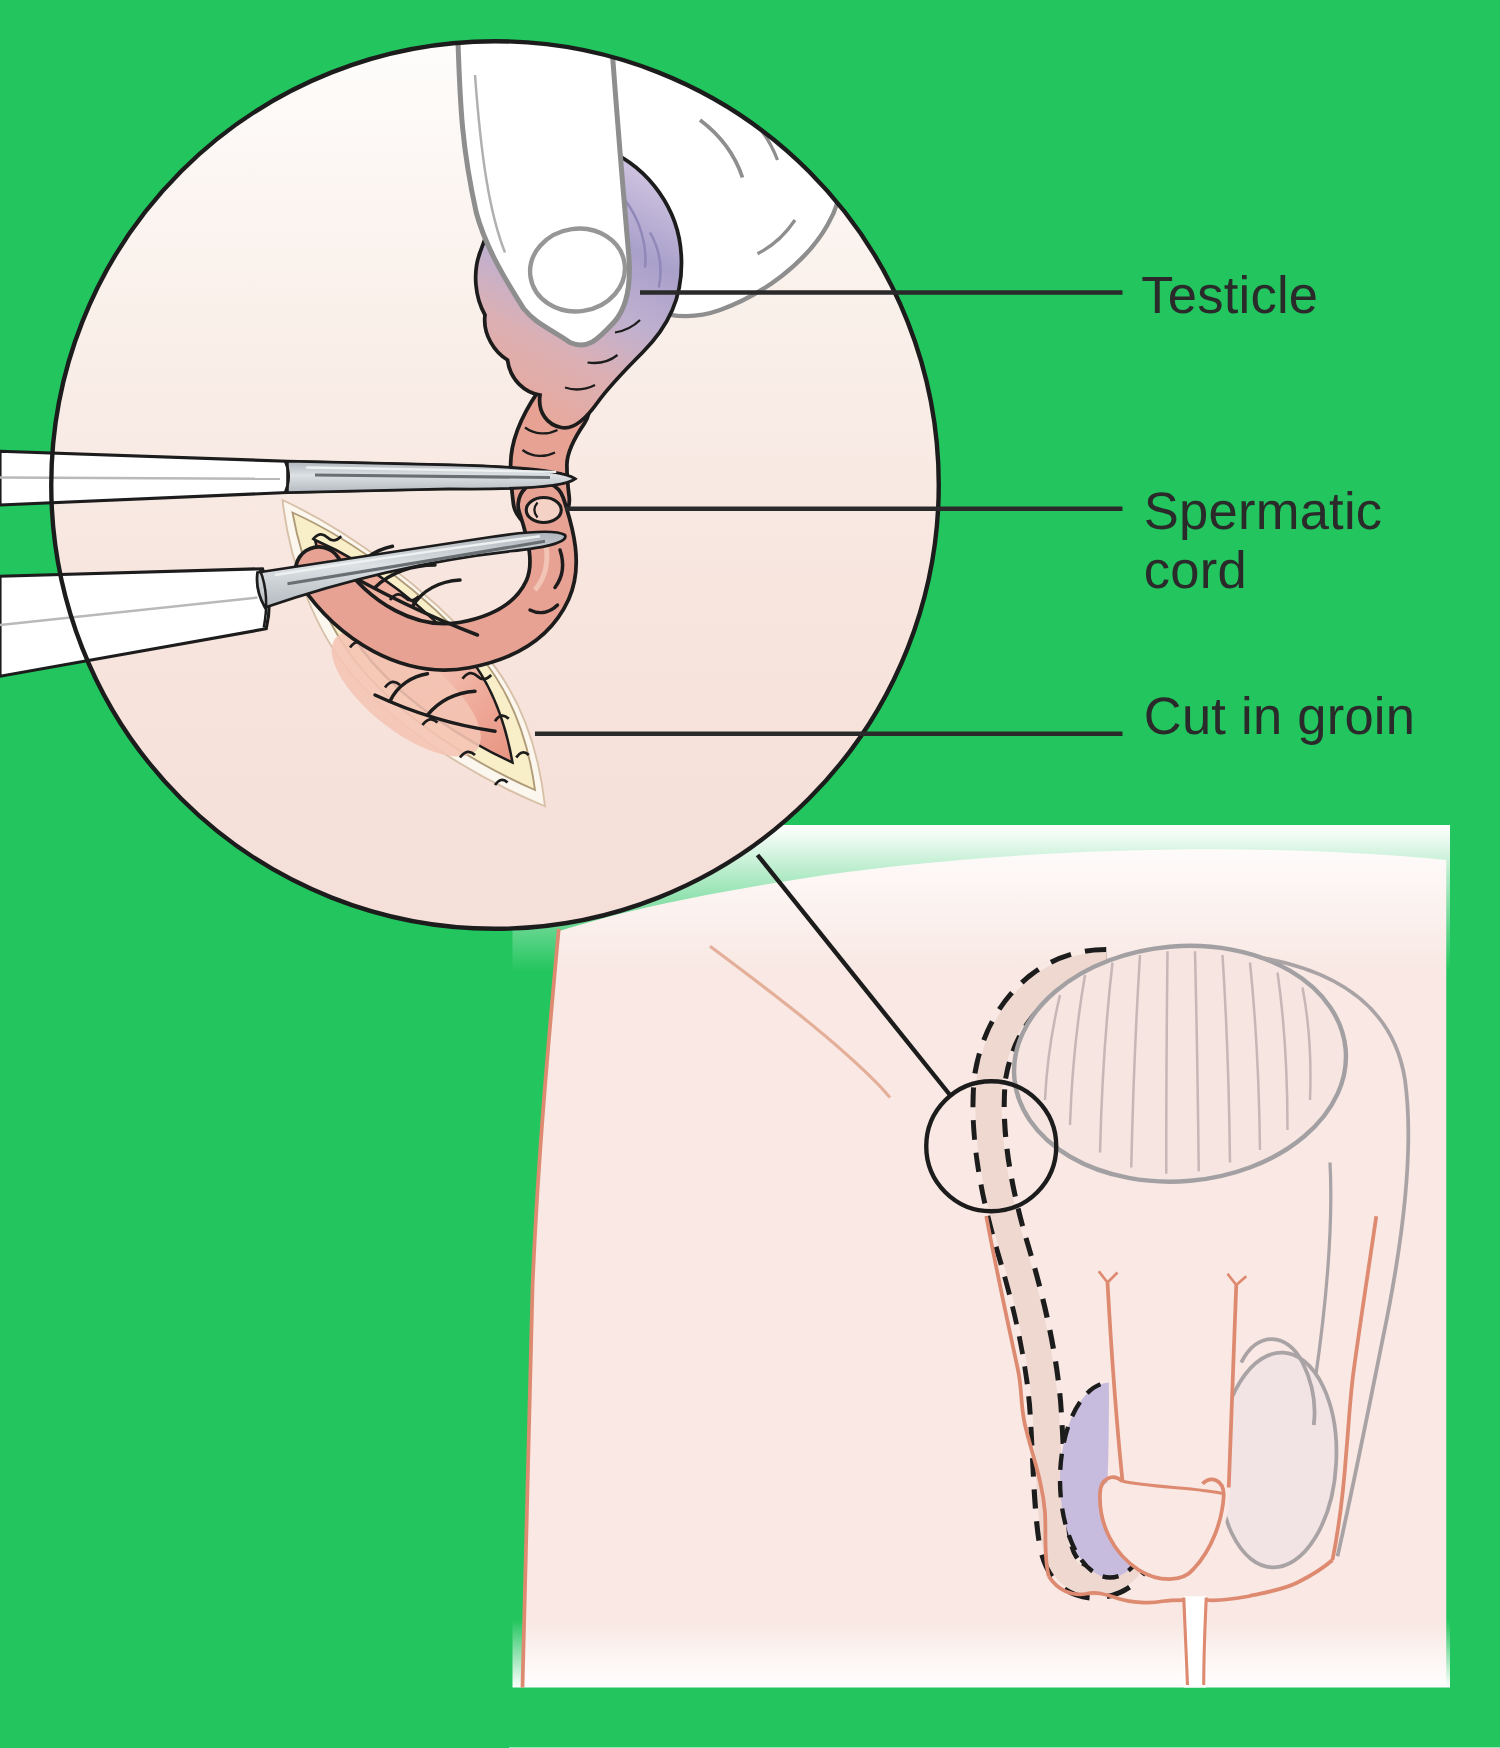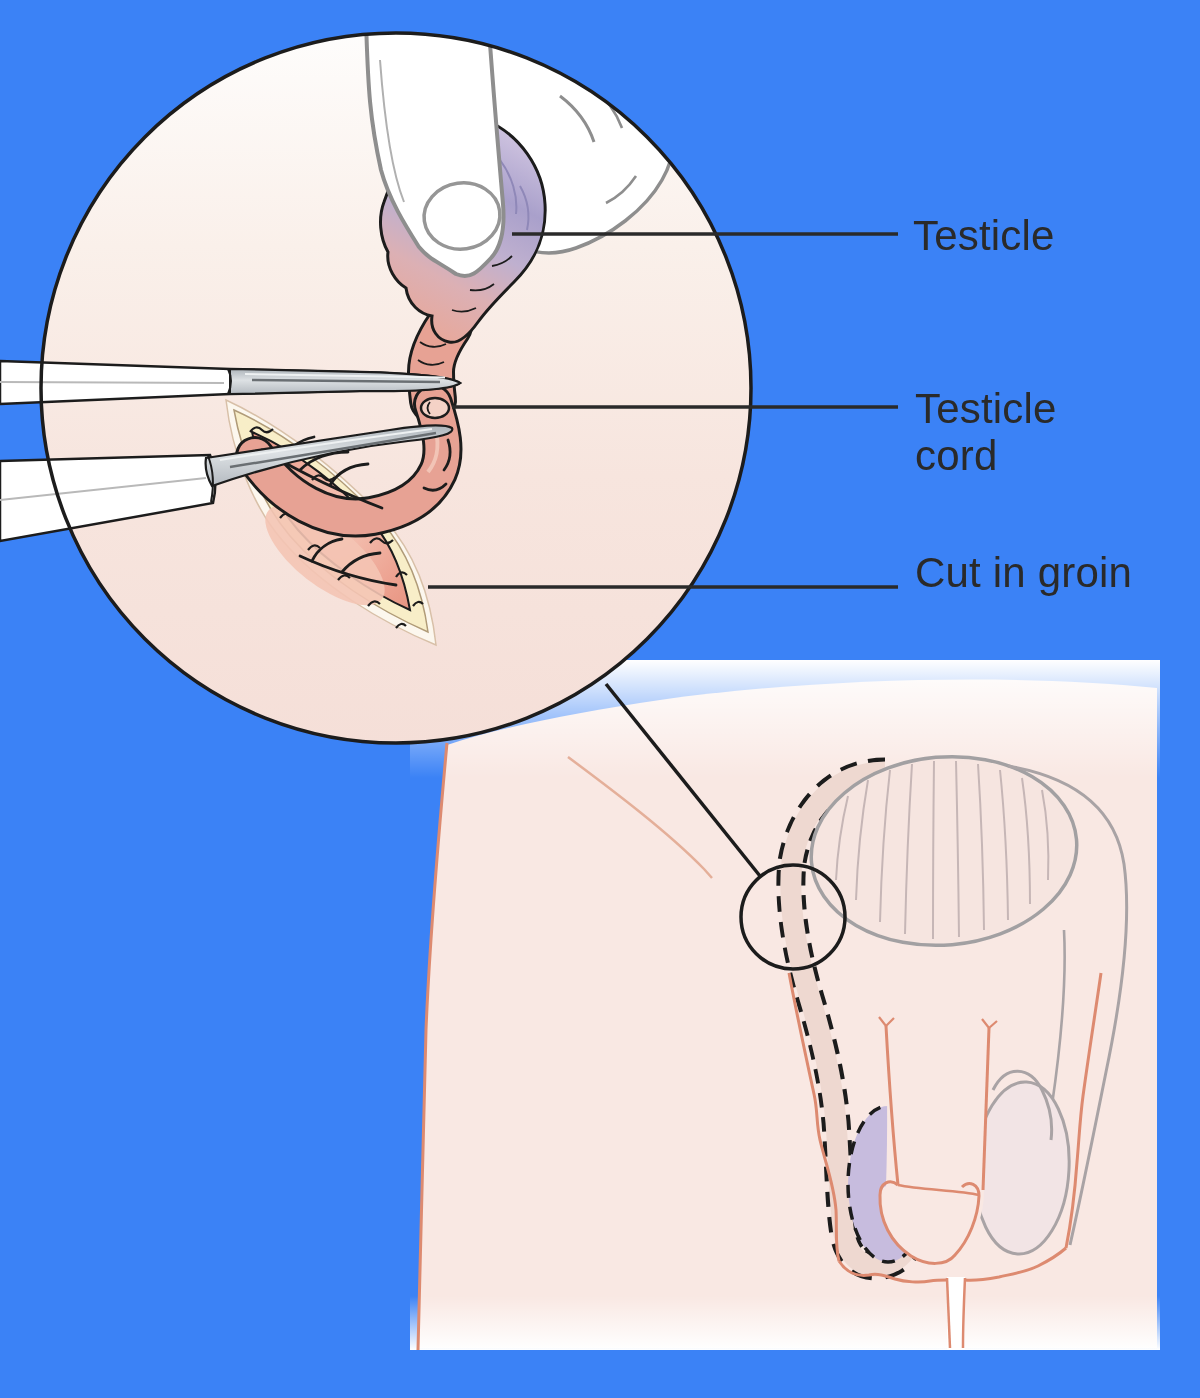--- a/index.html
+++ b/index.html
@@ -1,16 +1,16 @@
 <!DOCTYPE html>
 <html><head>
 <meta charset="utf-8">
 <style>
   html,body{margin:0;padding:0;background:#ffffff;}
-  .stage{position:relative;width:1200px;height:1398px;background:#3b82f6;overflow:hidden;
+  .stage{position:relative;width:1200px;height:1398px;background:#22c55e;overflow:hidden;
          font-family:"Liberation Sans", sans-serif;}
   .stage svg{position:absolute;left:0;top:0;}
   .callout{position:absolute;color:#2a2a2a;font-size:42px;line-height:1.13;letter-spacing:0.2px;}
   .callout.w{width:200px;}
 </style>
 </head>
 <body>
 
 <div class="stage">
 <svg width="1200" height="1398" viewBox="0 0 1200 1398">
@@ -236,15 +236,15 @@
   </g>
 
   <g stroke="#2a2a2a" stroke-width="3.5">
     <line x1="512" y1="234" x2="898" y2="234"></line>
     <line x1="452" y1="407" x2="898" y2="407"></line>
     <line x1="428" y1="587" x2="898" y2="587"></line>
   </g>
 </svg>
 
 <div class="callout" style="left:913px;top:212px;">Testicle</div>
-<div class="callout w" style="left:915px;top:385px;">Testicle cord</div>
+<div class="callout w" style="left:915px;top:385px;">Spermatic cord</div>
 <div class="callout" style="left:915px;top:549px;">Cut in groin</div>
 </div>
 
 </body></html>

